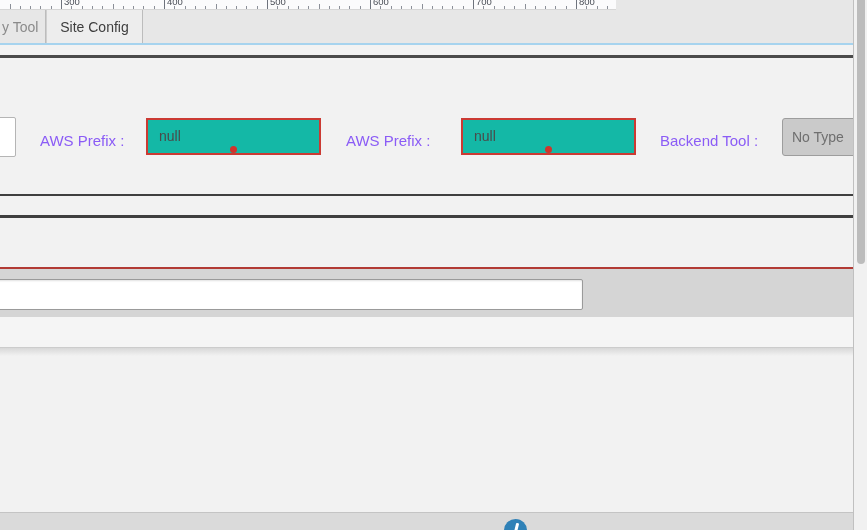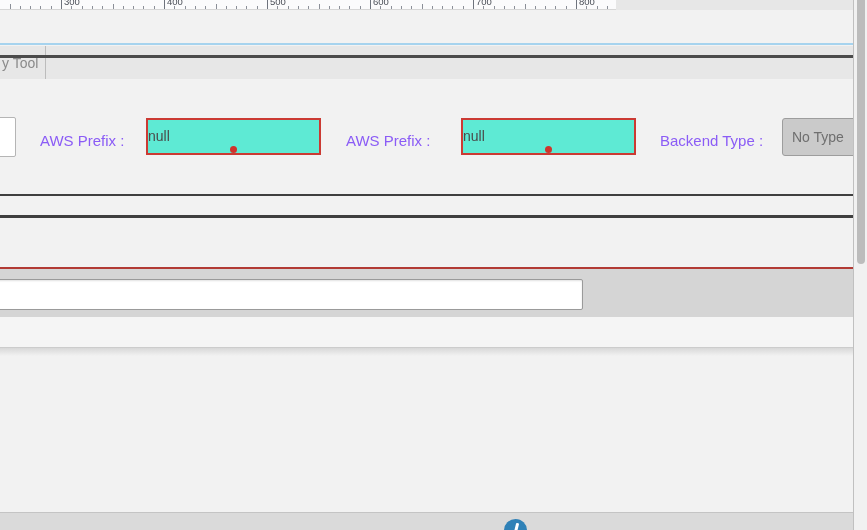--- a/index.html
+++ b/index.html
@@ -13,31 +13,31 @@
   
   .ruler{left:0;top:0;width:616px;height:10px;background:#fbfbfc;border-bottom:1px solid #d6d6d6;overflow:hidden;z-index:2;}
   .ruler .tick{position:absolute;bottom:0;width:1px;background:#8b8f98;}
   .ruler .tick.minor{height:3px;}
   .ruler .tick.half{height:5px;}
   .ruler .tick.major{height:10px;background:#6e737d;}
   .ruler .num{position:absolute;top:-4px;font-size:9.5px;color:#4a4e57;letter-spacing:0;}
 
   
   .tabstrip-fill{left:616px;top:0;width:237px;height:10px;background:#e7e7e7;}
-  .tabstrip{left:0;top:10px;width:853px;height:33px;background:#e7e7e7;margin-top:36px;}
+  .tabstrip{left:0;top:10px;width:853px;height:33px;background:#e7e7e7;}
   .tab{position:absolute;top:0;height:33px;font-size:14px;display:flex;align-items:center;box-sizing:border-box;cursor:default;}
   .tab.query{left:0;width:46px;color:#8a8a8a;border-right:1px solid #bcbcbc;padding-left:2px;overflow:hidden;white-space:nowrap;}
   .tab.site{left:46px;width:97px;color:#3e3e3e;background:#ededed;border-left:1px solid #cfcfcf;border-right:1px solid #bcbcbc;justify-content:center;}
   .blue-line{left:0;top:43px;width:853px;height:2px;background:#a6d3ee;}
   .dark-bar{left:0;top:55px;width:853px;height:3px;background:#4b4b4b;}
 
   
   .cut-input{left:-12px;top:117px;width:28px;height:40px;background:#ffffff;border:1px solid #b5b5b5;border-radius:2px;}
   .f-label{top:121px;height:40px;line-height:40px;font-size:15px;font-weight:normal;color:#8b5cf6;white-space:nowrap;}
-  .err-input{top:118px;width:175px;height:37px;background:#5eead4;border:2px solid #cb3a33;font-size:14px;color:#4a4a4a;line-height:33px;}
+  .err-input{top:118px;width:175px;height:37px;background:#14b8a6;border:2px solid #cb3a33;font-size:14px;color:#4a4a4a;line-height:33px;padding-left:11px;}
   .err-dot{top:146px;width:7px;height:7px;border-radius:50%;background:#d0342c;}
   .novalue{left:782px;top:118px;width:80px;height:38px;background:#cacaca;border:1px solid #9d9d9d;border-radius:3px;font-size:14px;color:#6f6f6f;line-height:36px;padding-left:9px;}
 
   
   .div-line1{left:0;top:194px;width:853px;height:2px;background:#3f3f3f;}
   .div-line2{left:0;top:215px;width:853px;height:3px;background:#3f3f3f;}
   .red-line{left:0;top:267px;width:853px;height:2px;background:#b23b35;}
 
   
   .edit-band{left:0;top:269px;width:853px;height:48px;background:#d5d5d5;}
@@ -123,35 +123,38 @@
     <div class="num" style="left: 476px;">700</div>
     <div class="tick major" style="left: 576px;"></div>
     <div class="num" style="left: 579px;">800</div>
   </div>
 <div class="abs tabstrip-fill"></div>
 
 <div class="abs tabstrip">
   <div class="tab query">
     <span>y Tool</span>
   </div>
+  <div class="tab site">
+    <span>Site Config</span>
+  </div>
 </div>
 <div class="abs blue-line"></div>
 <div class="abs dark-bar"></div>
 
 <div class="abs cut-input"></div>
 
 <div class="abs f-label" style="left:40px;">AWS Prefix :</div>
 <div class="abs err-input" style="left:146px;">null</div>
 <div class="abs err-dot" style="left:230px;"></div>
 
 <div class="abs f-label" style="left:346px;">AWS Prefix :</div>
 <div class="abs err-input" style="left:461px;">null</div>
 <div class="abs err-dot" style="left:545px;"></div>
 
-<div class="abs f-label" style="left:660px;">Backend Type :</div>
+<div class="abs f-label" style="left:660px;">Backend Tool :</div>
 <div class="abs novalue">No Type</div>
 
 <div class="abs div-line1"></div>
 <div class="abs div-line2"></div>
 <div class="abs red-line"></div>
 
 <div class="abs edit-band"></div>
 <input class="abs edit-input" type="text" placeholder="" style="">
 <div class="abs light-band"></div>
 <div class="abs panel-shadow"></div>

